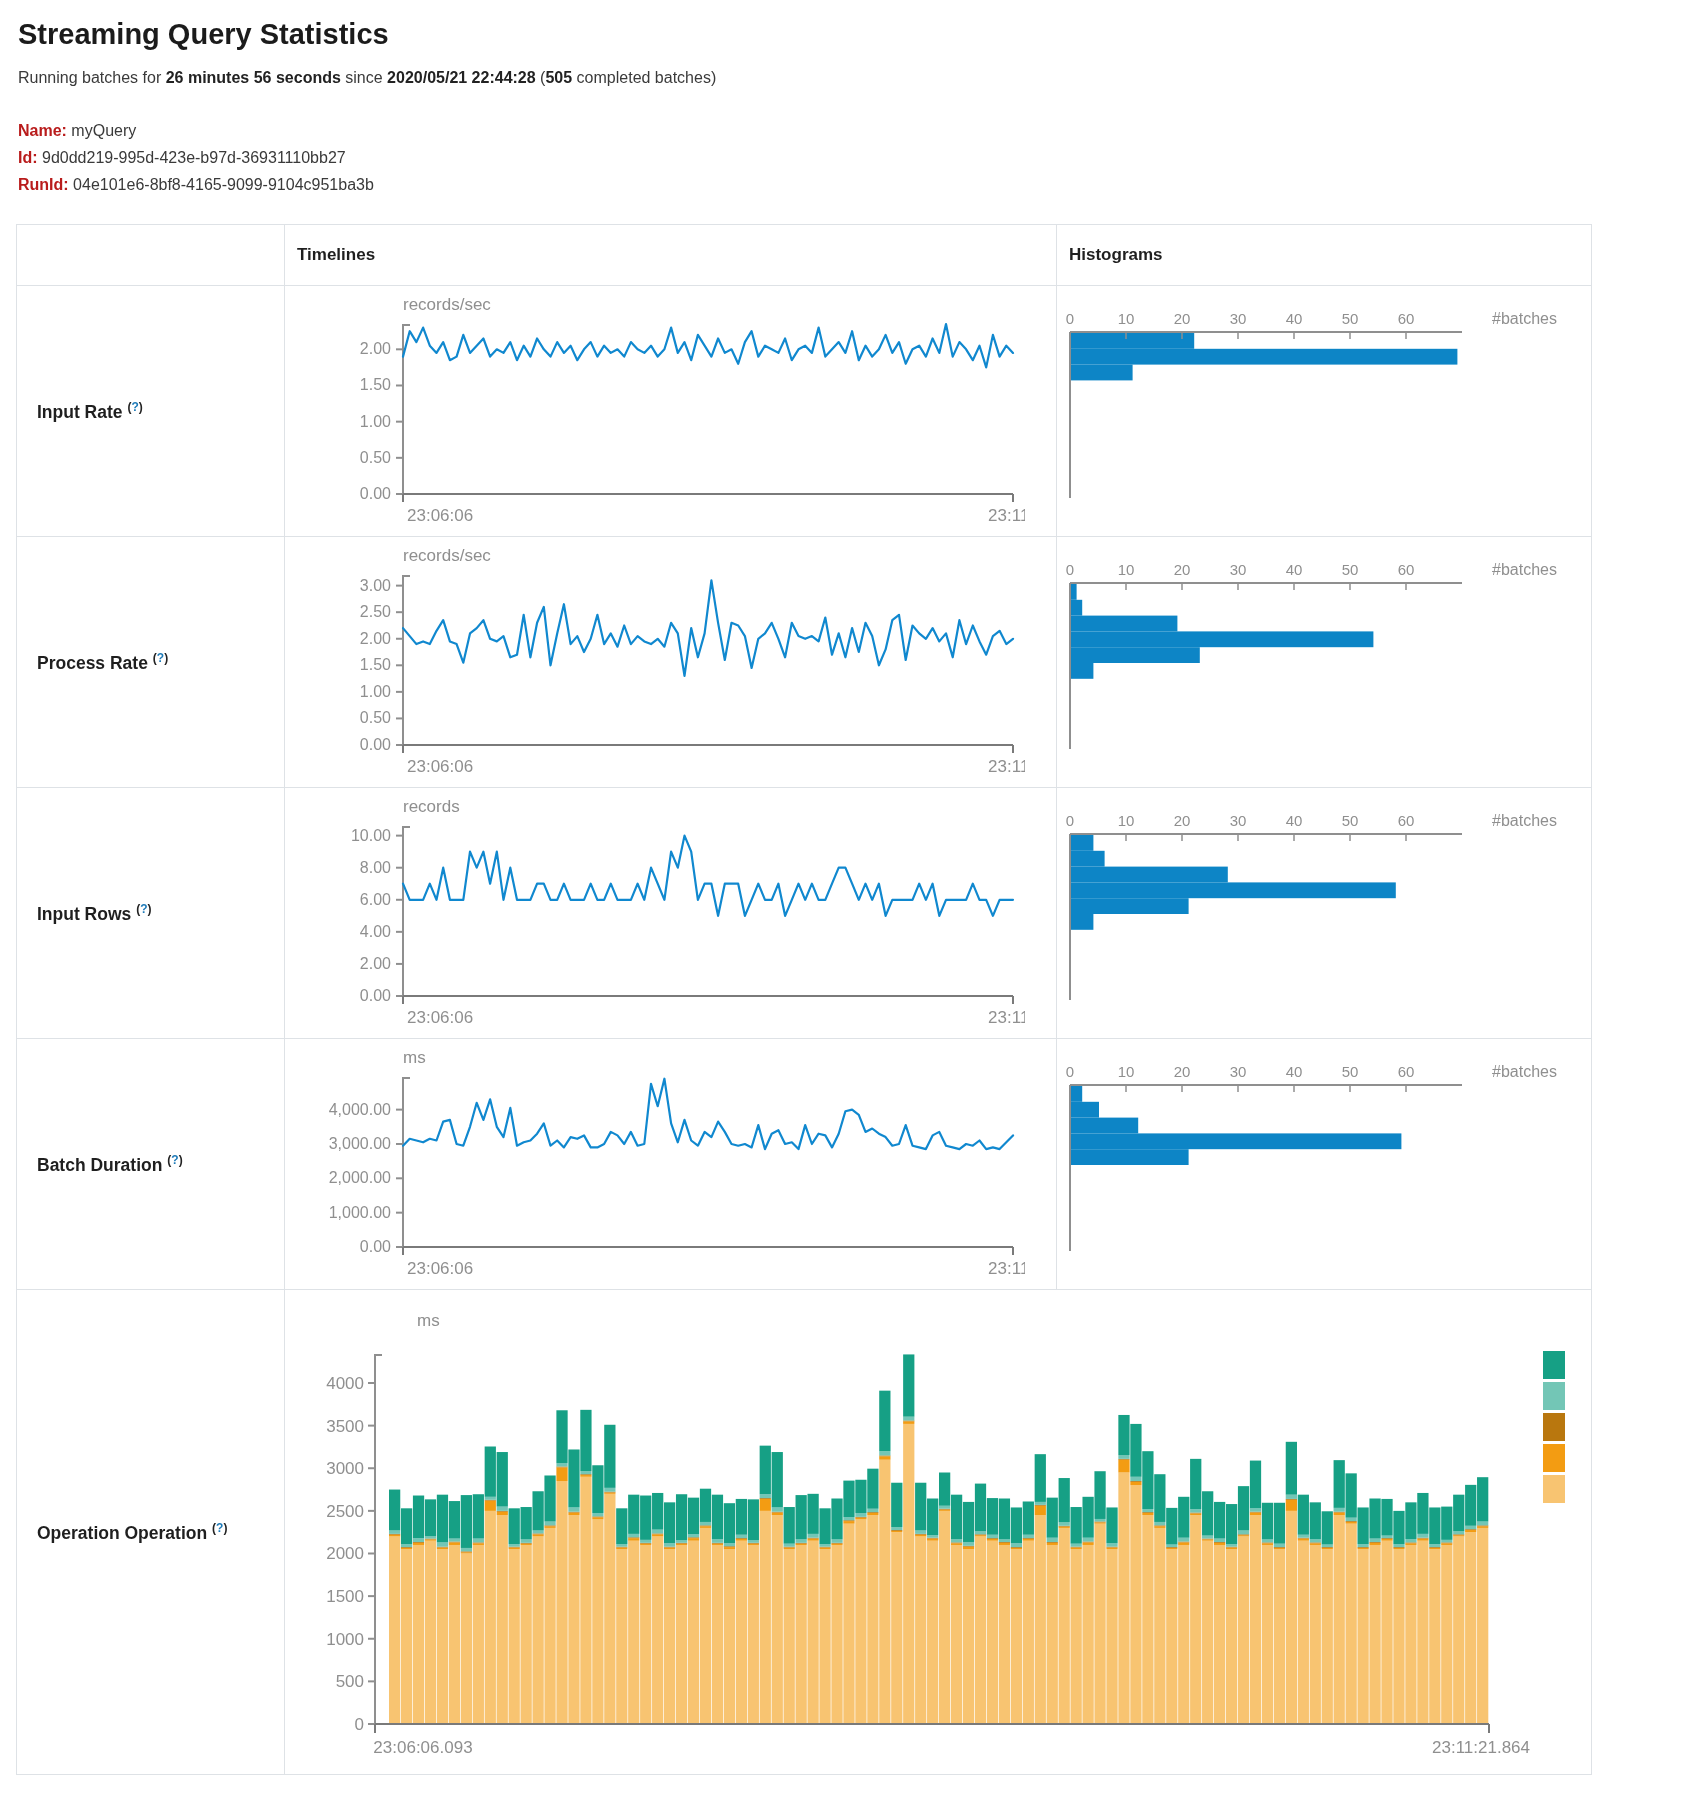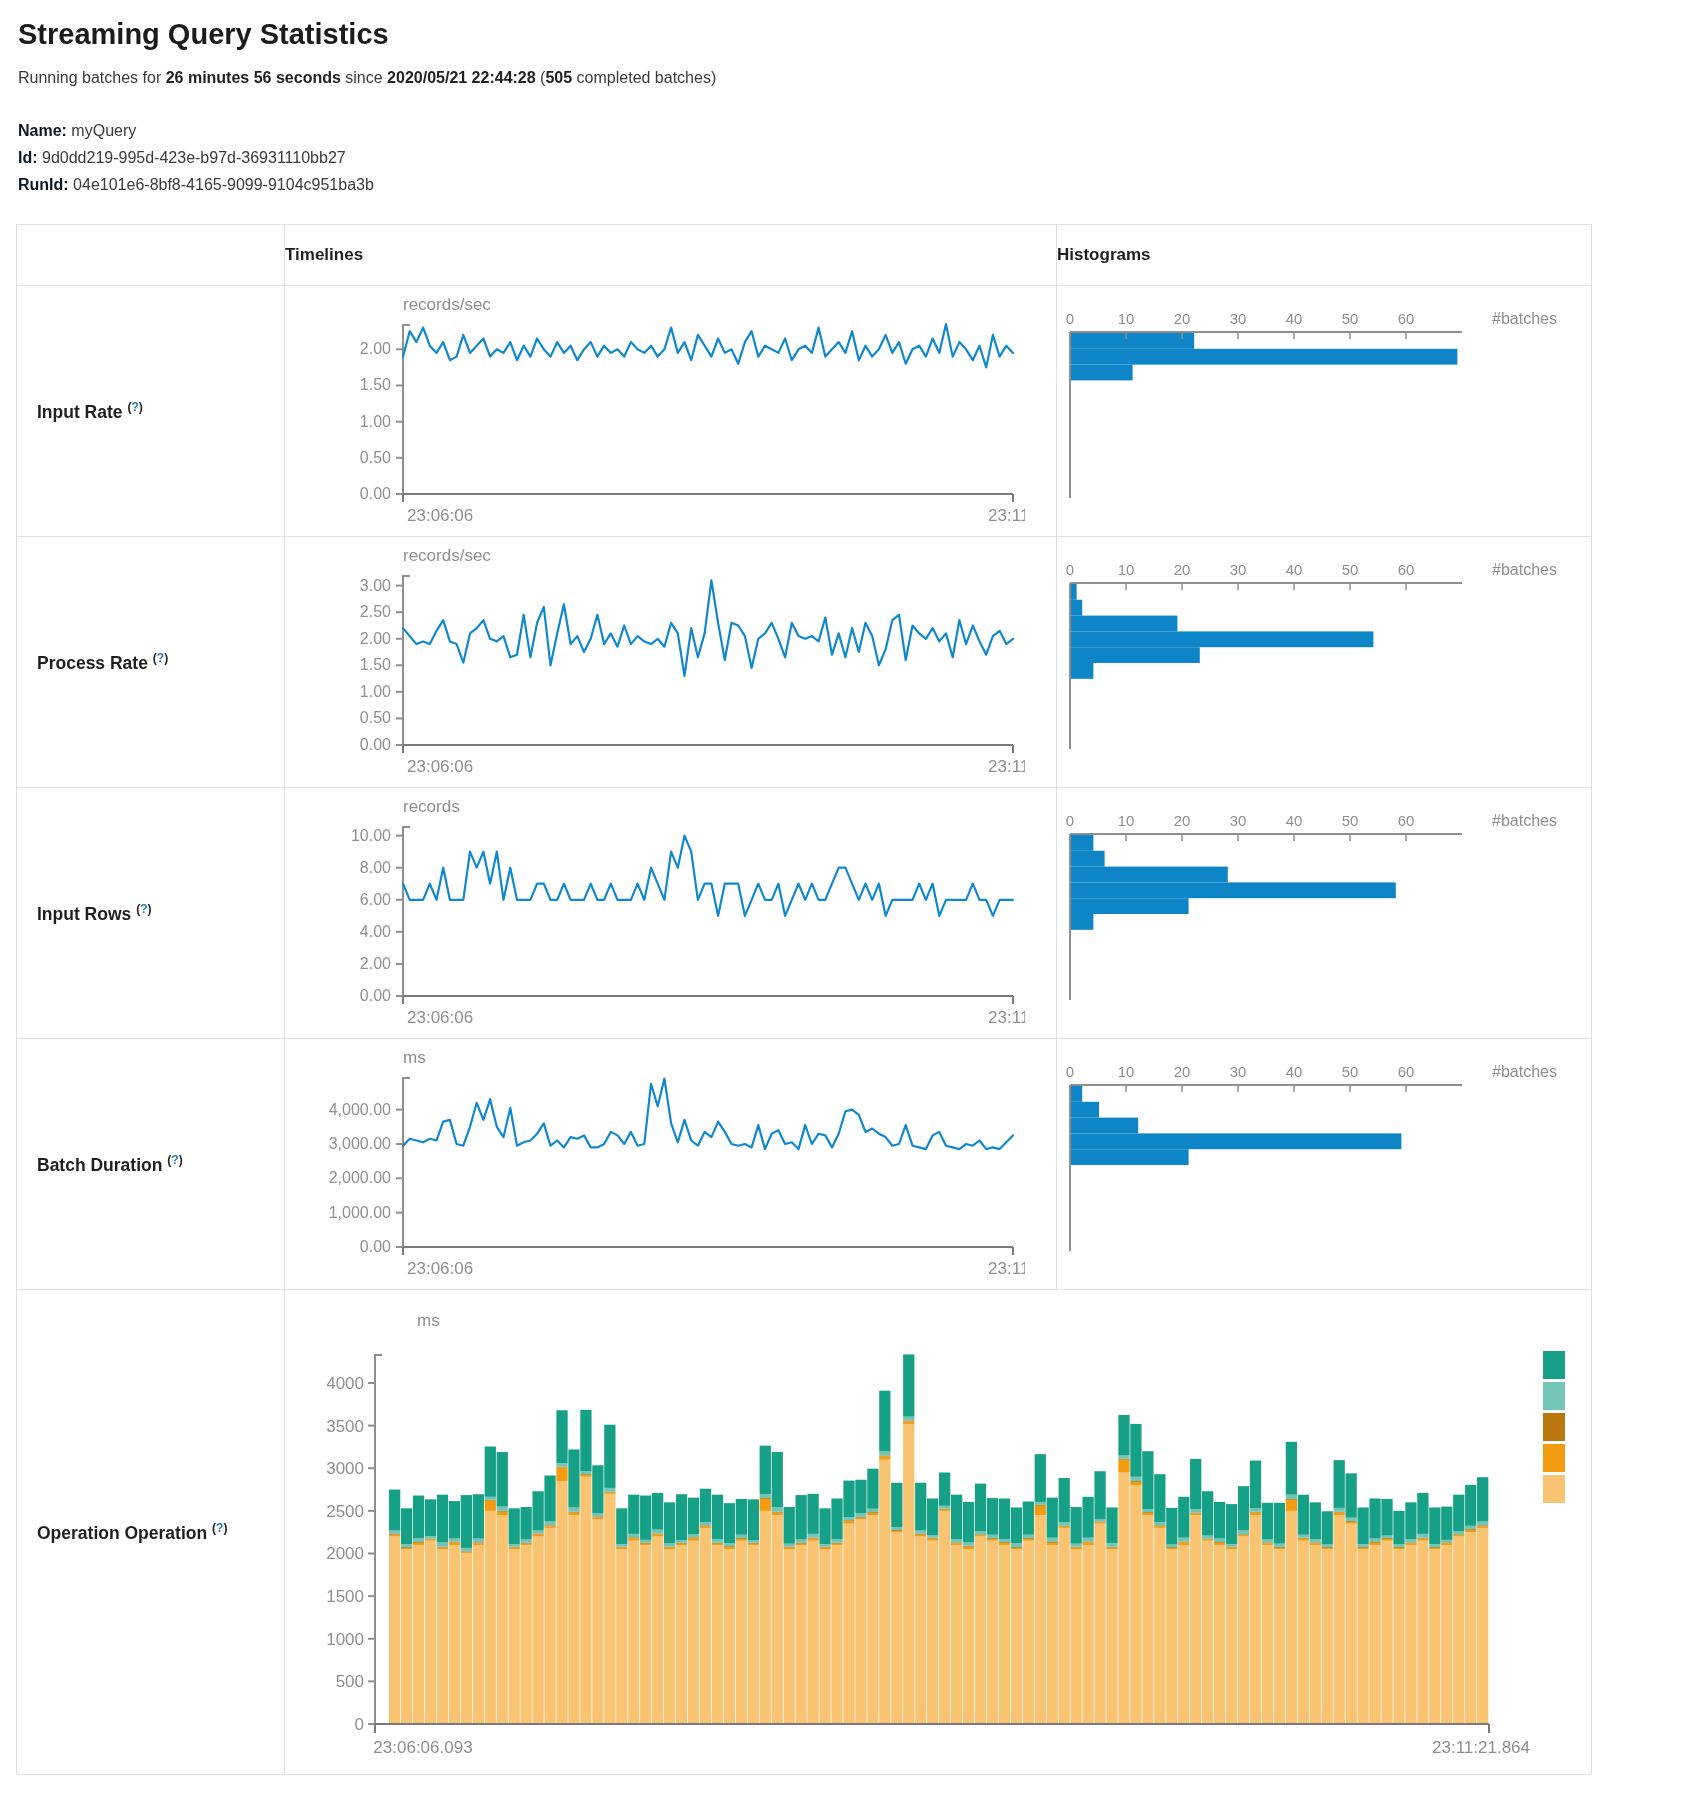--- a/index.html
+++ b/index.html
@@ -2,24 +2,24 @@
 <html><head>
 <meta charset="utf-8">
 <style>
   html,body{margin:0;padding:0;background:#ffffff;color:#333;
     font-family:"Liberation Sans","DejaVu Sans",sans-serif;}
   .page{width:1382px;min-height:1820px;box-sizing:border-box;padding:14px 0 20px 16px;}
   .title{font-size:29px;font-weight:bold;color:#1b1b1b;margin:4px 0 18px 2px;}
   .subtitle{font-size:16px;color:#3a3a3a;margin:11px 0 30px 2px;}
   .subtitle b{color:#222;}
   .meta{font-size:16px;color:#3a3a3a;margin:0 0 26px 2px;line-height:27px;}
-  .meta b{color:#0f172a;}
+  .meta b{color:#b91c1c;}
   table.stats{border-collapse:collapse;table-layout:fixed;width:1575px;}
   table.stats td{border:1px solid #dee2e6;vertical-align:middle;padding:0;}
-  tr.head-row td{height:60px;font-size:17px;font-weight:bold;color:#1f1f1f;padding-left:0;}
+  tr.head-row td{height:60px;font-size:17px;font-weight:bold;color:#1f1f1f;padding-left:12px;}
   tr.metric-row td{height:250px;}
   tr.op-row td{height:480px;}
   td.label-cell{padding-left:20px !important;font-size:17.5px;font-weight:bold;color:#1f1f1f;}
   td.chart-cell,td.hist-cell{vertical-align:top;}
   td.chart-cell svg{display:block;margin-top:5px;}
   td.hist-cell svg{display:block;margin-top:9px;}
   sup.help{font-size:12px;font-weight:bold;color:#222;}
   sup.help .q{color:#1d7ab8;}
   .op-wrap{position:relative;width:100%;height:480px;}
   .op-wrap svg{display:block;margin-top:4px;}

